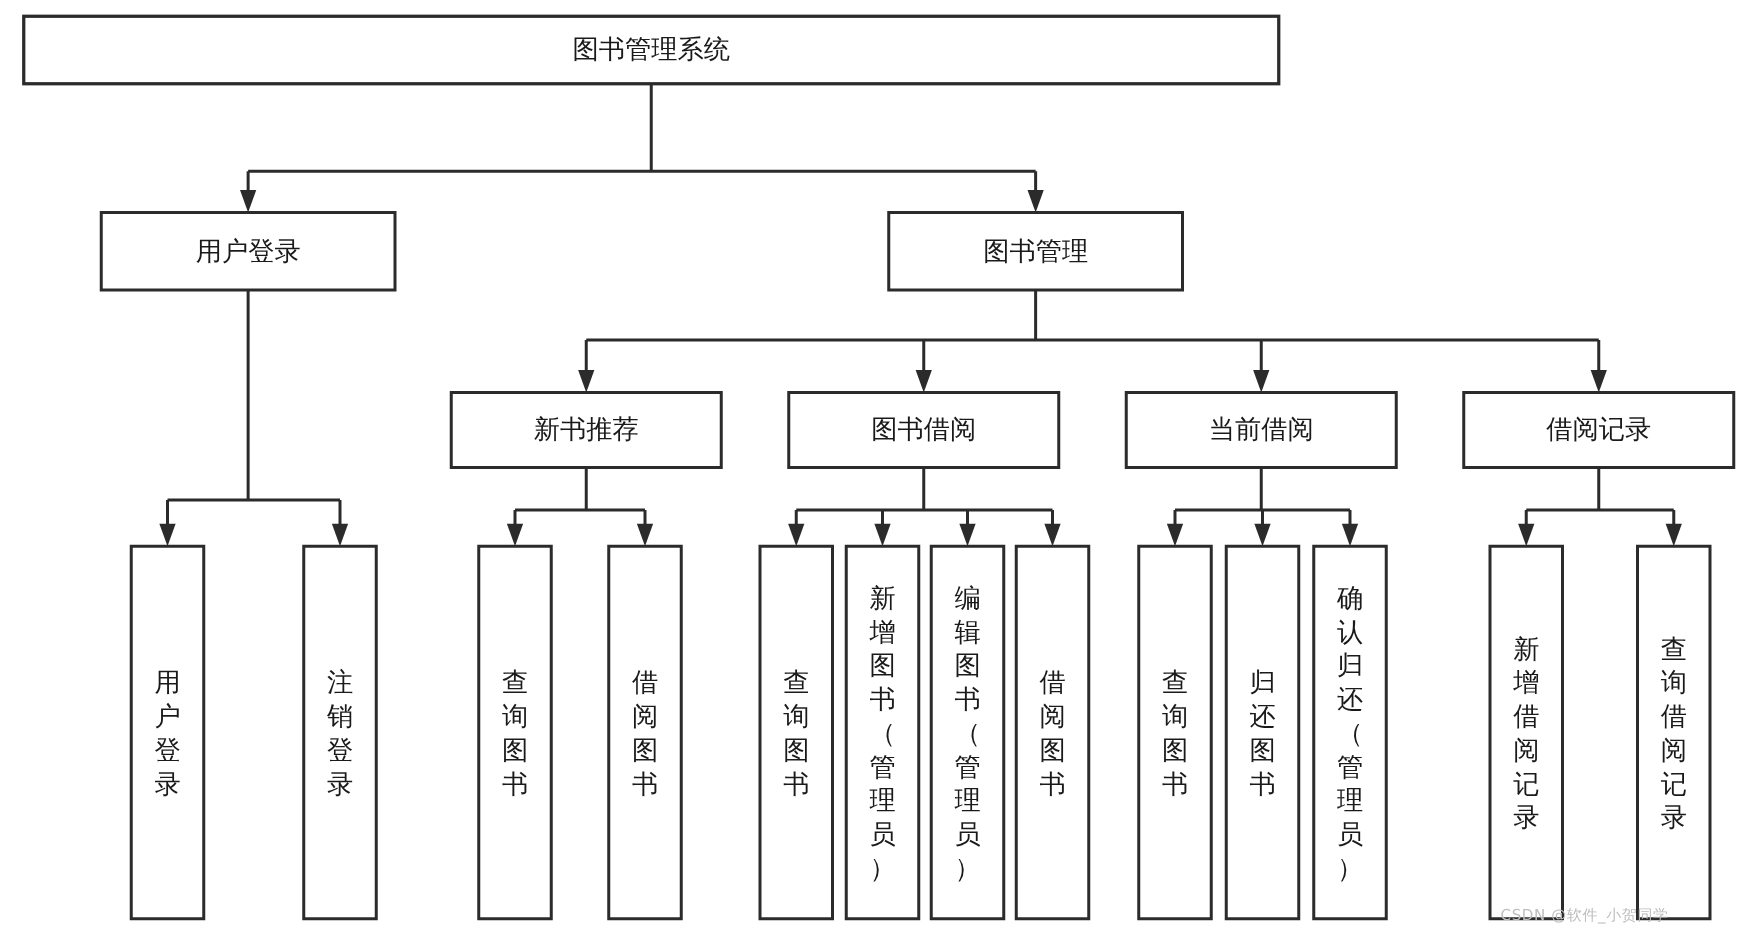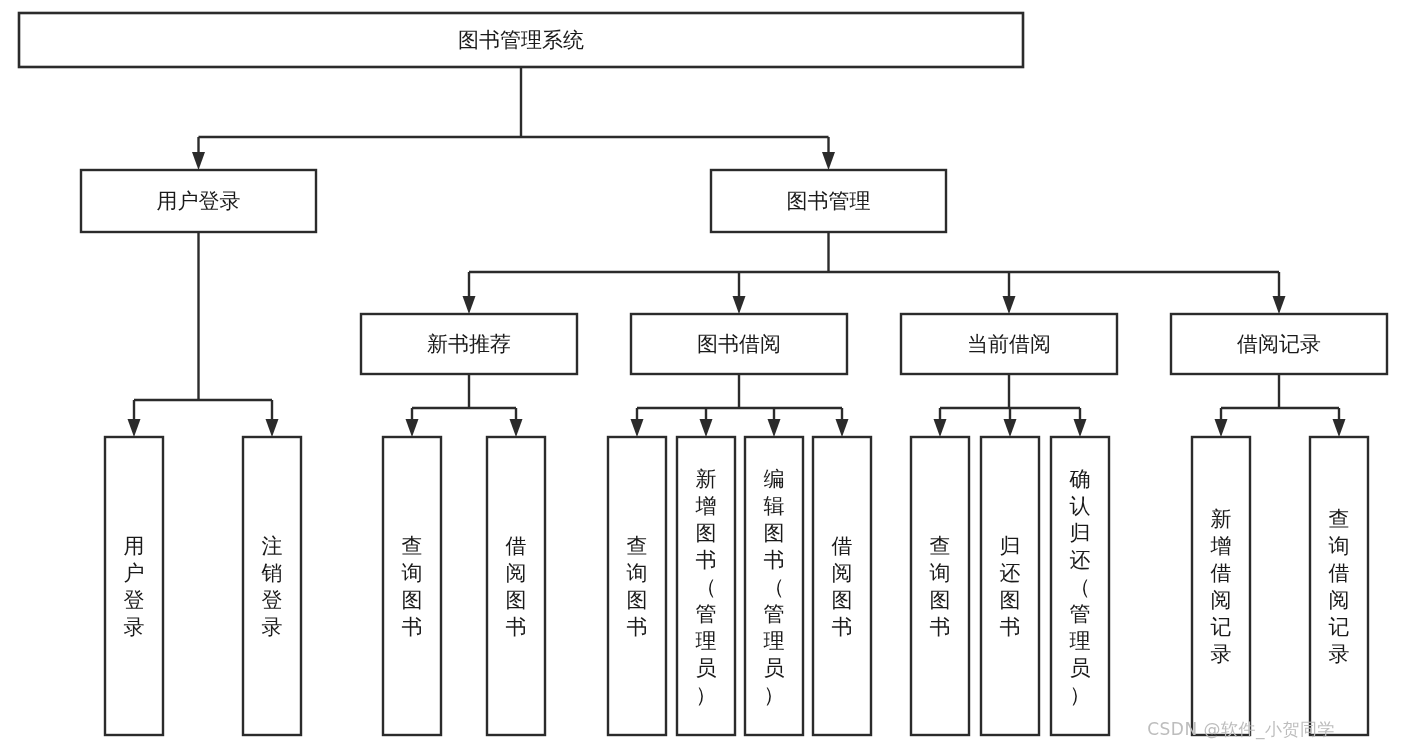--- a/index.html
+++ b/index.html
@@ -59,21 +59,21 @@
     font-family: "DejaVu Sans", "Liberation Sans", sans-serif;
     font-size: 21px;
     fill: #1a1a1a;
     text-anchor: middle;
   }
   .watermark {
     position: absolute;
     right: 14px;
     bottom: 6px;
     font-family: "DejaVu Sans", "Liberation Sans", sans-serif;
-    font-size: 17px;
+    font-size: 12px;
     color: #bdbdbd;
     letter-spacing: 0.5px;
     white-space: nowrap;
     user-select: none;
     text-align: center;
   }
 </style>
 </head>
 <body>
 

